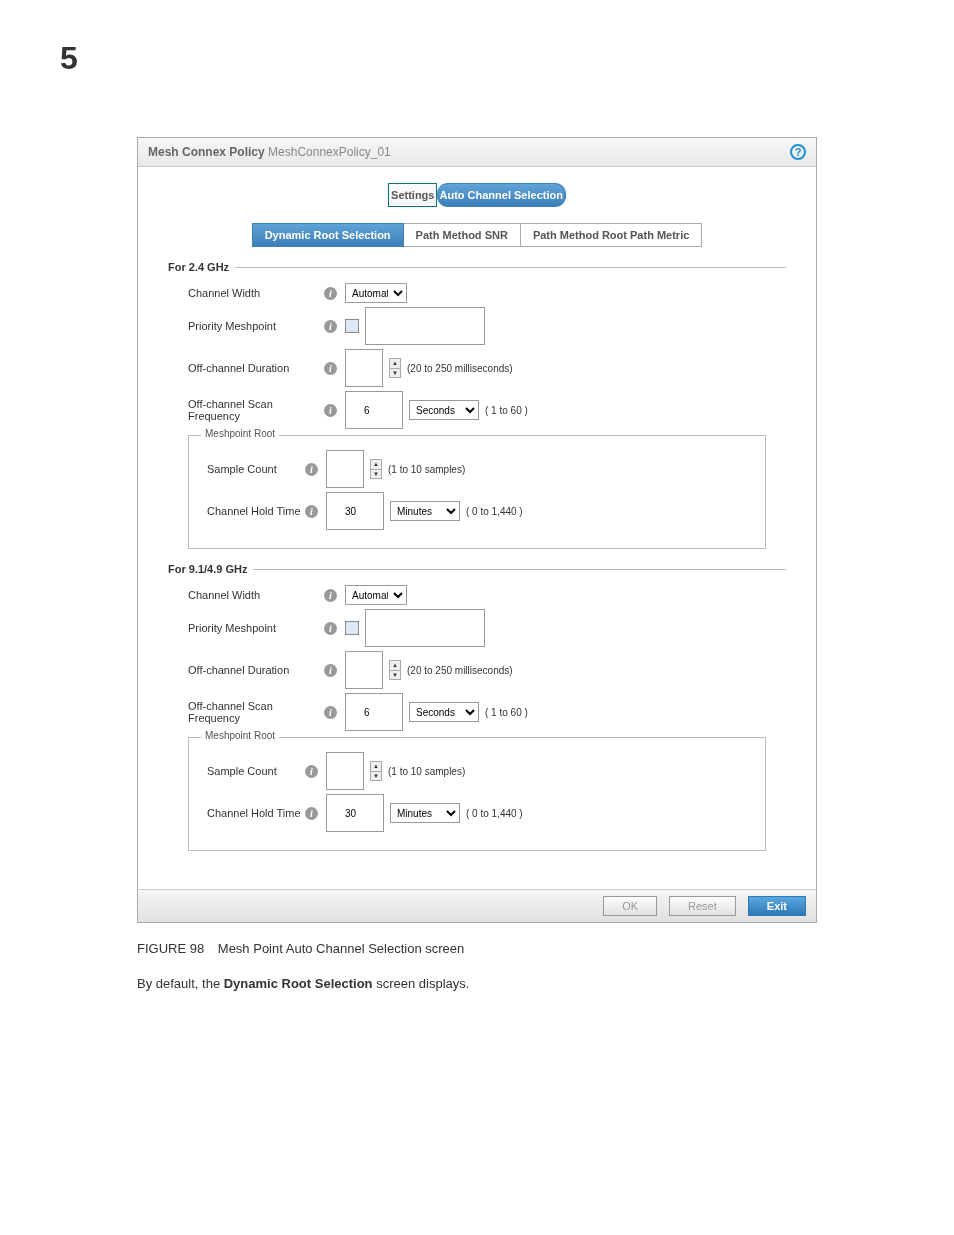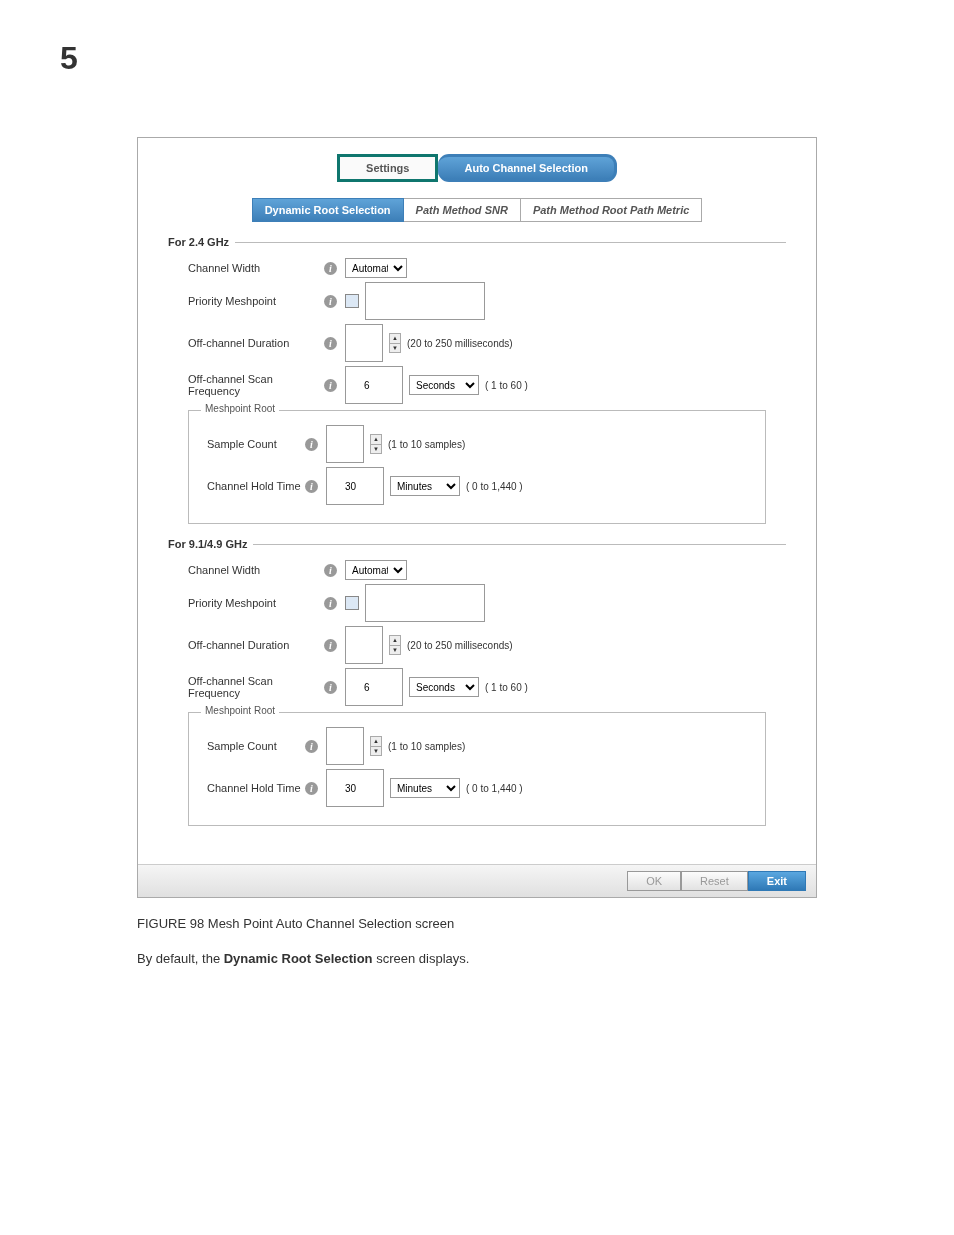--- a/index.html
+++ b/index.html
@@ -65,22 +65,22 @@
     cursor: pointer;
   }
   .content { padding: 16px 30px 24px 30px; }
   .tab-row {
     display: flex;
     justify-content: center;
     margin-bottom: 16px;
     font-size: 11px;
   }
   .tab {
-    padding: 5px 26px;
-    border: 3px solid #0f766e;
+    padding: 5px 2px;
+    border: 1px solid #0f766e;
     background: #fafafa;
     cursor: pointer;
     font-weight: bold;
     color: #555;
   }
   .tab.active {
     background: linear-gradient(#5fa3d8, #3d7fb8);
     color: #fff;
     border-color: #3d7fb8;
   }
@@ -97,21 +97,21 @@
     background: #fff;
     cursor: pointer;
     font-weight: bold;
     color: #555;
   }
   .subtab.active {
     background: linear-gradient(#5fa3d8, #3d7fb8);
     color: #fff;
     border-color: #3d7fb8;
   }
-  .subtab + .subtab { border-left: none; font-style: italic; }
+  .subtab + .subtab { border-left: none; }
   .section-head {
     font-size: 11px;
     font-weight: bold;
     display: flex;
     align-items: center;
     gap: 6px;
     margin: 6px 0 10px 0;
   }
   .section-head .line {
     flex: 1;
@@ -198,21 +198,21 @@
     font-size: 10px;
     color: #555;
   }
   .fieldset .form-label { width: 106px; padding-left: 8px; }
   .footer {
     background: linear-gradient(#f5f5f5, #e0e0e0);
     border-top: 1px solid #ccc;
     padding: 6px 10px;
     display: flex;
     justify-content: flex-end;
-    gap: 0;
+    gap: 12px;
   }
   .btn {
     padding: 3px 18px;
     border: 1px solid #999;
     font-size: 11px;
     cursor: pointer;
     background: linear-gradient(#fcfcfc, #e2e2e2);
     color: #999;
   }
   .btn.exit {
@@ -220,36 +220,43 @@
     color: #fff;
     font-weight: bold;
     border-color: #2f79b6;
   }
   .caption {
     width: 680px;
     margin: 18px auto 0 auto;
     font-size: 13px;
   }
   .caption .fig-label { font-weight: normal; }
-  .caption .fig-title { font-weight: 400; }
+  .caption .fig-title { font-weight: 400; margin-left: 10px; }
   .body-text {
     width: 680px;
     margin: 20px auto 18px auto;
     font-size: 13px;
   }
   .body-text .bold { font-weight: bold; }
 </style>
 </head>
 <body>
 
 <div class="page-number">5</div>
 
 <div class="panel">
 
 
+  <div class="subtitle-bar">
+    <div>
+      <span class="label-bold">Mesh Connex Policy</span>
+      <span class="label-normal">MeshConnexPolicy_01</span>
+    </div>
+    <span class="help-icon">?</span>
+  </div>
 
   <div class="content">
 
     <div class="tab-row">
       <div class="tab">Settings</div>
       <div class="tab active">Auto Channel Selection</div>
     </div>
 
     <div class="subtab-row">
       <div class="subtab active">Dynamic Root Selection</div>

